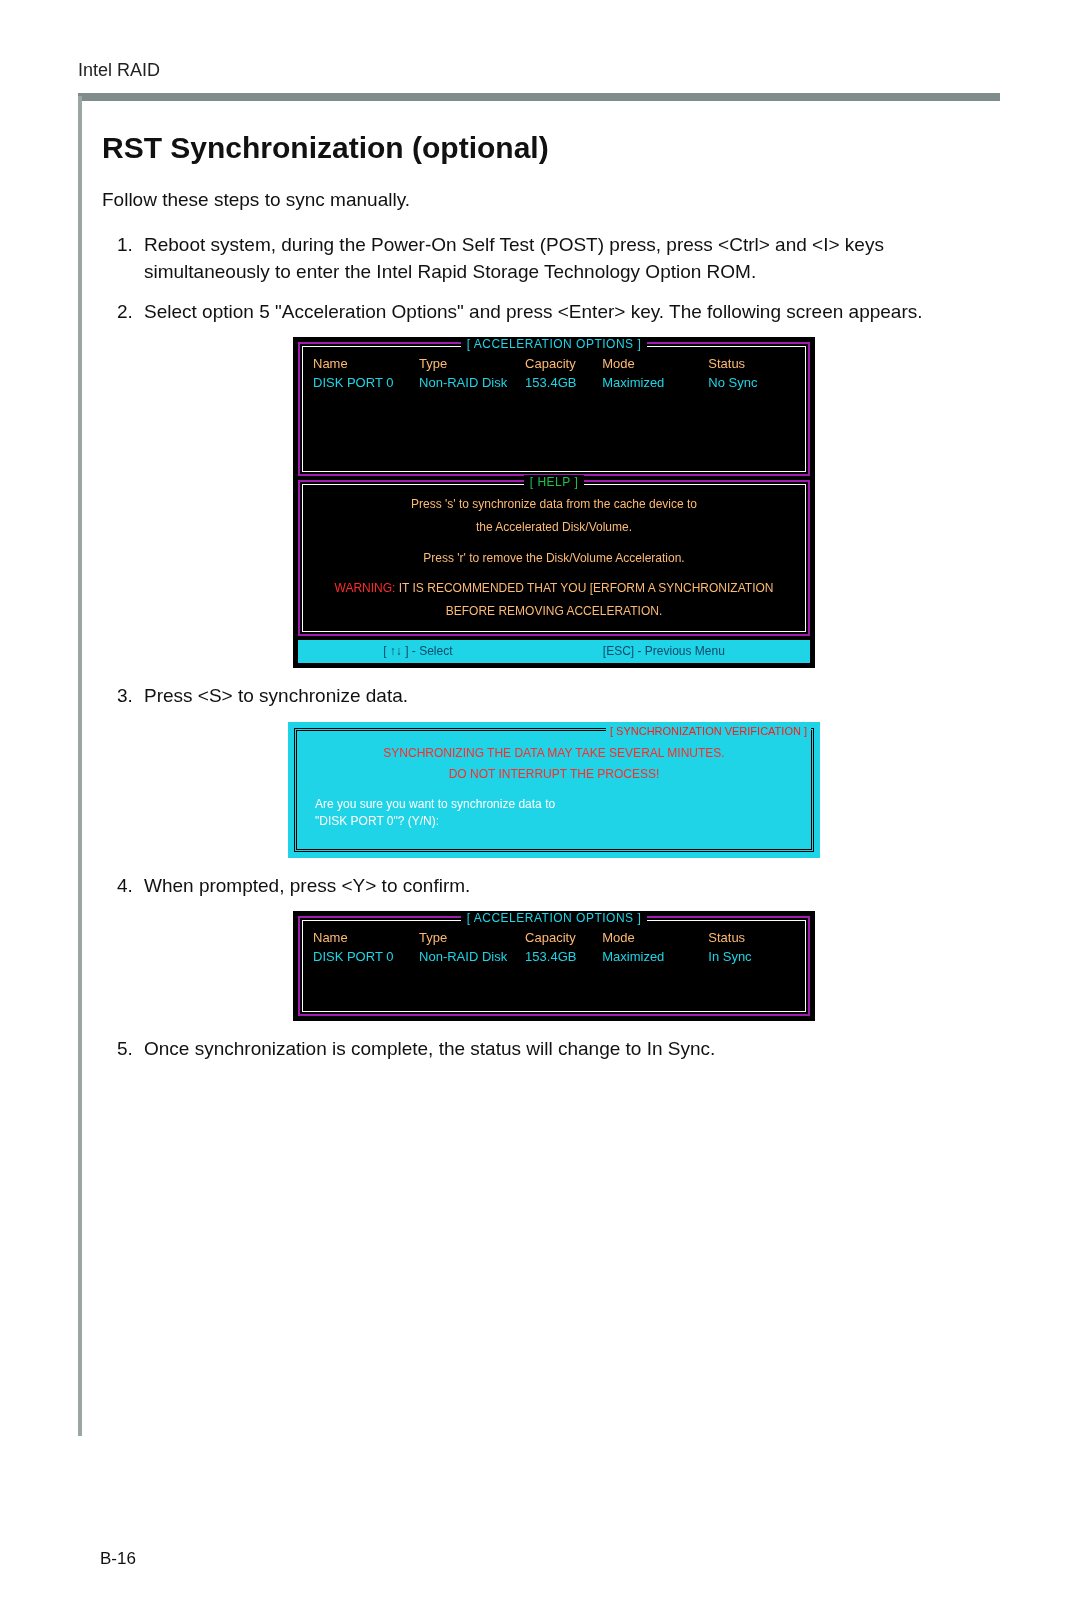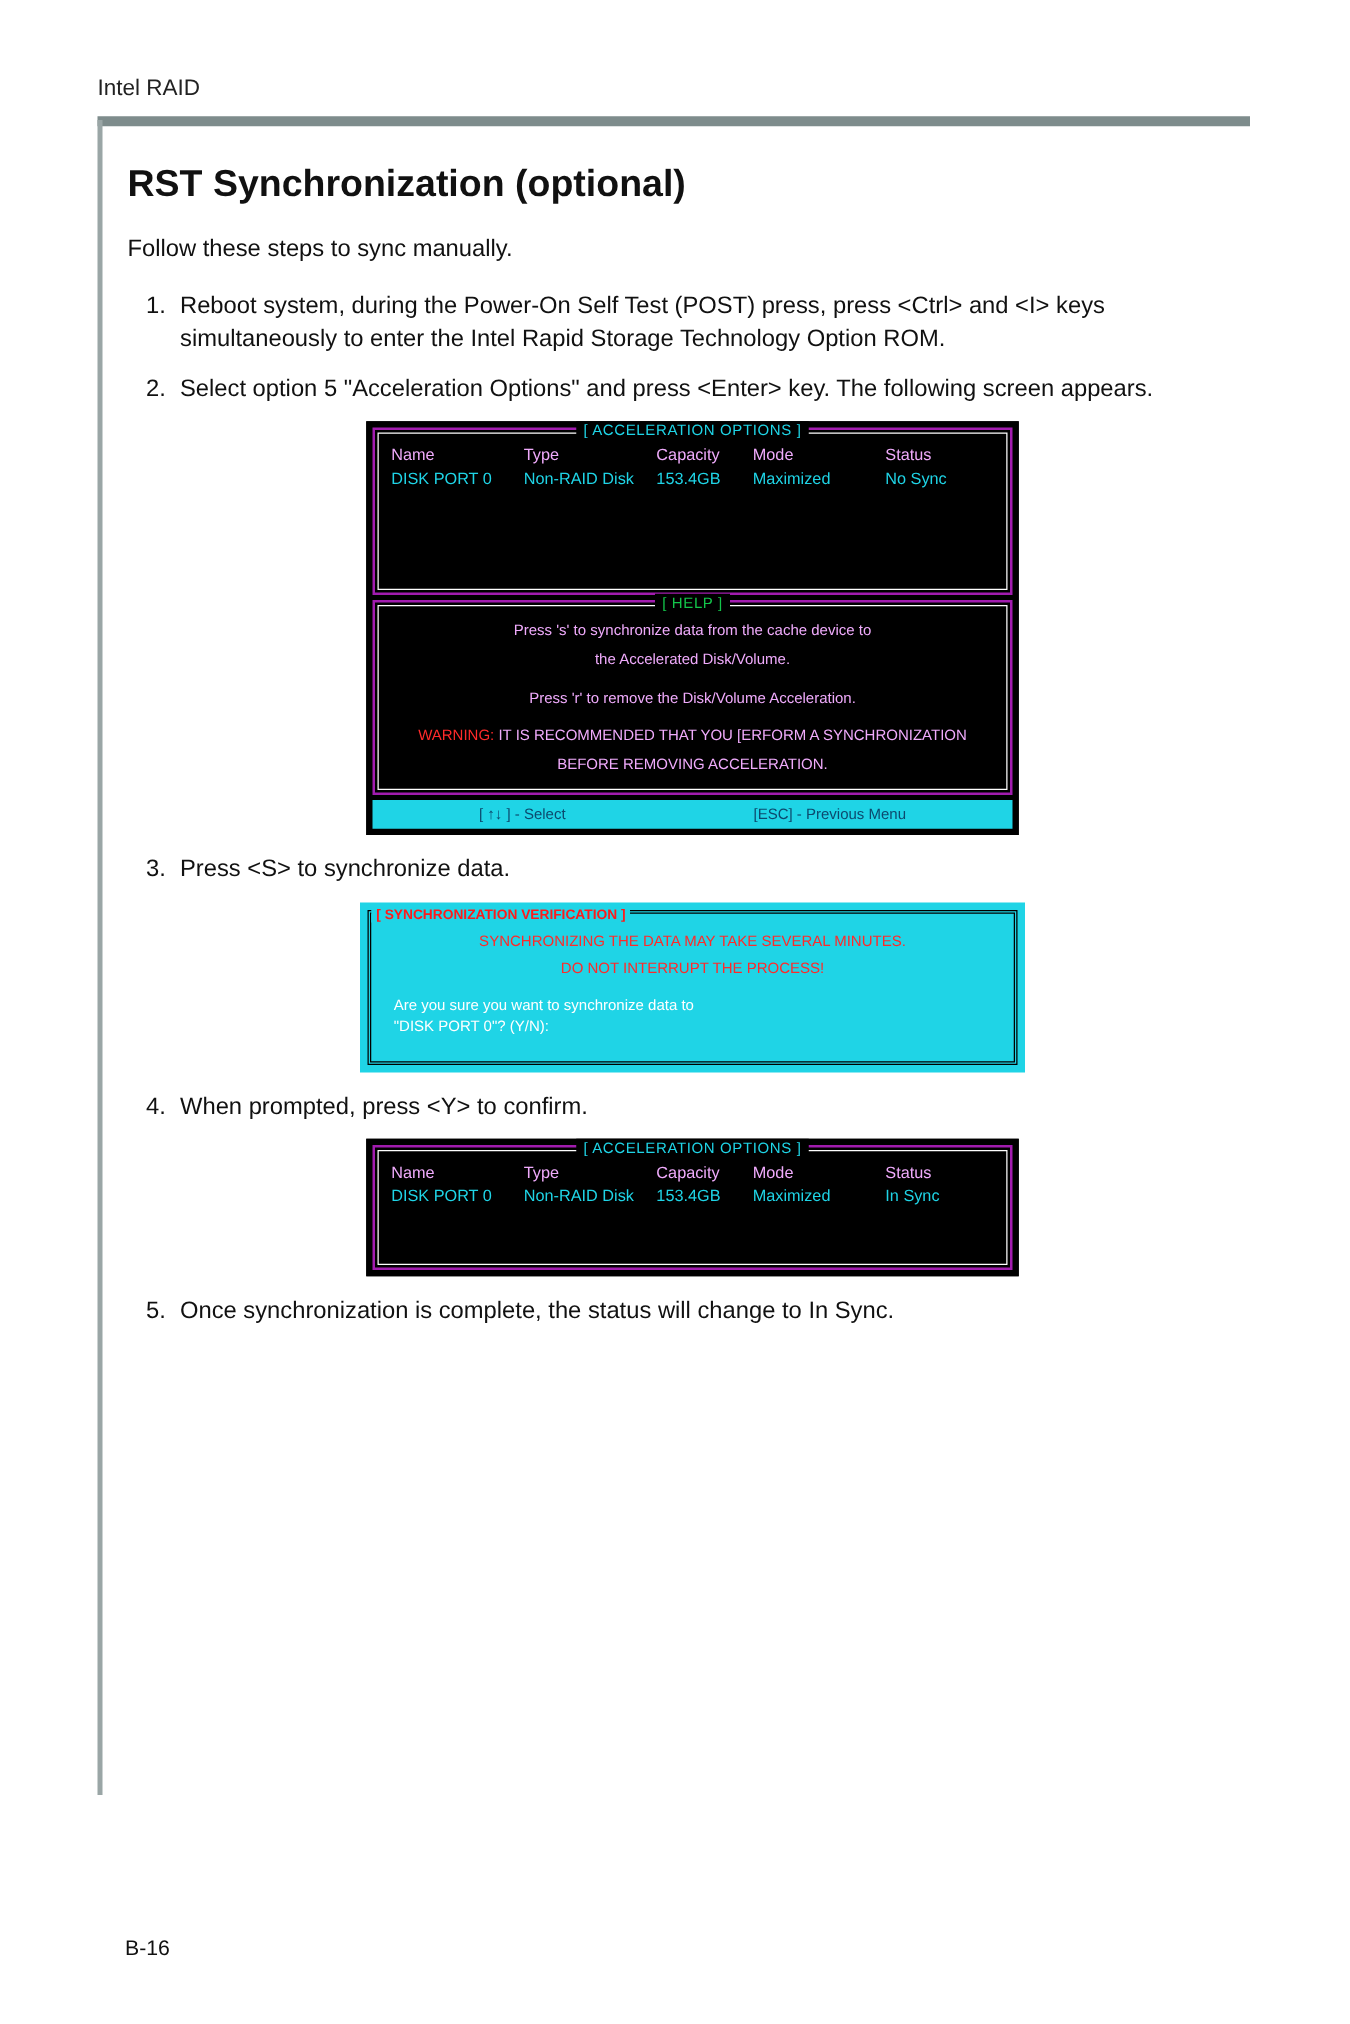--- a/index.html
+++ b/index.html
@@ -14,34 +14,34 @@
   ol>li{margin-bottom:12px;padding-left:6px;}
   .term{position:relative;background:#000;color:#fff;font-family:Arial,Helvetica,sans-serif;font-size:13px;border:1px solid #000;margin:10px auto 14px auto;}
   .term.big{width:520px;}
   .term .panel{border:2px solid #a21caf;margin:4px;position:relative;}
   .term .panel-inner{border:1px solid #fff;margin:2px;padding:8px 10px;}
   .term .title-slot{position:absolute;top:-8px;left:0;right:0;text-align:center;font-size:12px;}
   .term .title-slot .t{background:#000;padding:0 6px;letter-spacing:0.5px;}
   .cyan{color:#1fd4e6;}
   .green{color:#13c54a;}
   .red{color:#ff2a2a;}
-  .white{color:#f0abfc;}
+  .white{color:#fdba74;}
   .row{display:flex;}
   .row>span{display:inline-block;}
   .c-name{width:110px;}
   .c-type{width:110px;}
   .c-cap{width:80px;}
   .c-mode{width:110px;}
   .c-stat{width:90px;}
   .gap{height:70px;}
   .helpbox{text-align:center;line-height:1.9;font-size:12px;}
   .footerbar{background:#1fd4e6;color:#0c4a6e;display:flex;justify-content:space-around;padding:3px 10px;font-size:12px;margin:0 4px 4px 4px;}
   .term2{width:520px;margin:10px auto 14px auto;background:#1fd4e6;padding:6px;font-family:Arial,Helvetica,sans-serif;font-size:12px;}
   .term2 .inner{border:3px double #000;padding:12px 18px 18px 18px;position:relative;}
-  .term2 .t2title{position:absolute;top:-8px;left:0;right:0;text-align:left;font-weight:bold;}
+  .term2 .t2title{position:absolute;top:-8px;left:0;right:0;text-align:right;}
   .term2 .t2title span{background:#1fd4e6;padding:0 4px;color:#ff1a1a;font-size:11px;}
   .term2 .c{text-align:center;line-height:1.8;}
   .term3{width:520px;margin:10px auto 14px auto;}
   .footer-pn{position:absolute;left:100px;bottom:50px;font-size:17px;}
   .term .panel.short .gap{height:36px;}
 </style>
 </head>
 <body>
 
 <div class="page">

